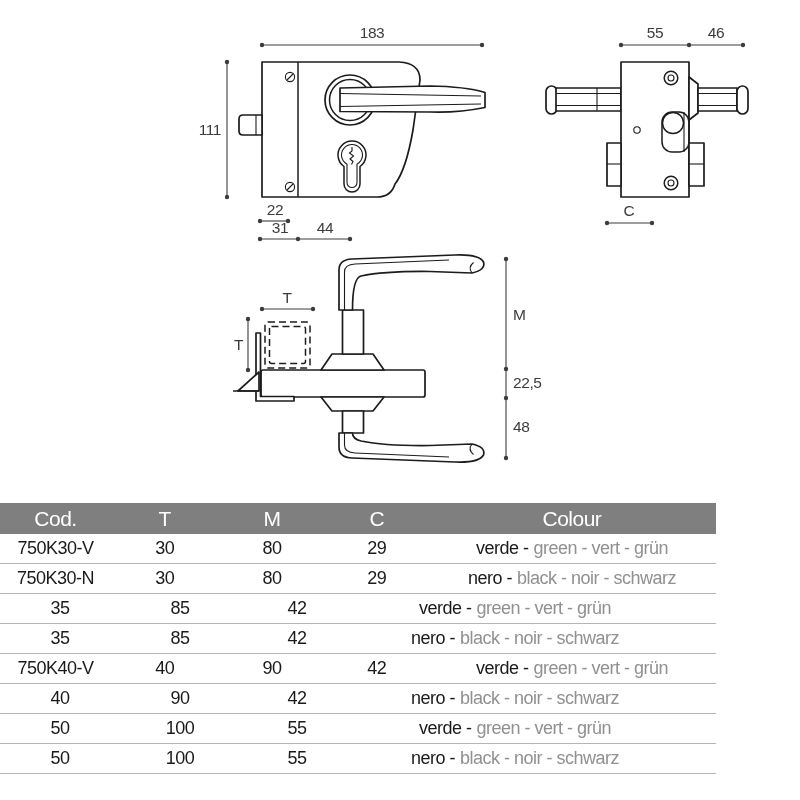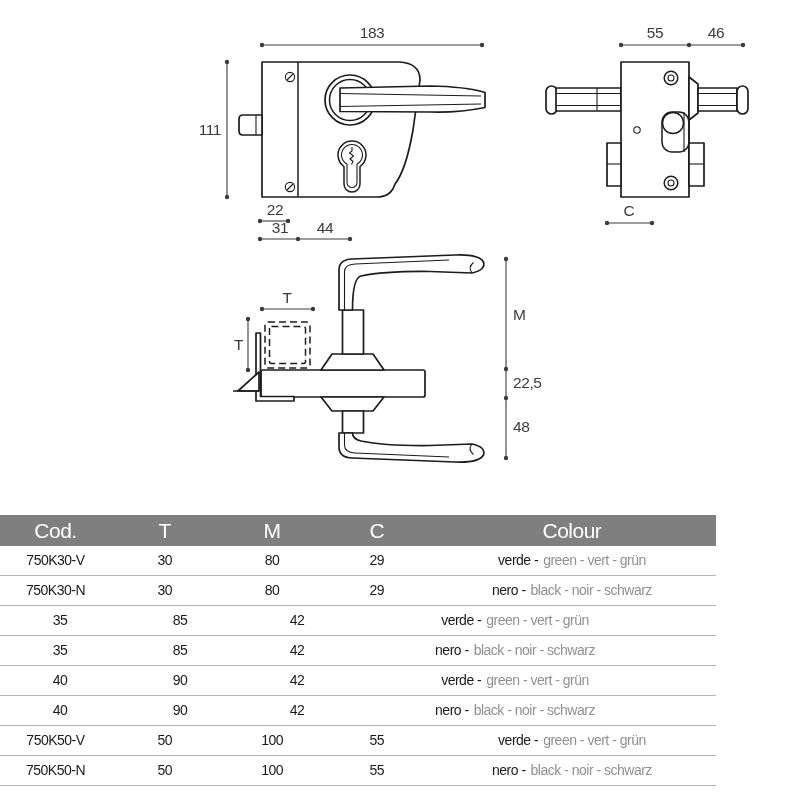--- a/index.html
+++ b/index.html
@@ -13,24 +13,24 @@
   .ol{fill:#fff;stroke:var(--line,#1c1c1c);stroke-width:1.7;stroke-linejoin:round;}
   .ln{fill:none;stroke:var(--line,#1c1c1c);stroke-width:1.5;stroke-linejoin:round;}
   .thin{fill:none;stroke:var(--line,#1c1c1c);stroke-width:1.1;}
   .dash{fill:none;stroke:var(--line,#1c1c1c);stroke-width:1.5;stroke-dasharray:7 4;}
   .dim{fill:none;stroke:var(--dim,#3c3c3c);stroke-width:1.1;}
   .dot{fill:var(--dim,#3c3c3c);}
   .dtext{fill:var(--dim,#3c3c3c);font:15.5px "Liberation Sans",sans-serif;letter-spacing:-0.4px;}
 
   
   .table{position:absolute;left:0;top:503px;width:716px;
-    color:var(--text,#1a1a1a);letter-spacing:-0.5px;margin-top:12px;}
+    color:var(--text,#1a1a1a);letter-spacing:-0.5px;}
   .thead{display:flex;height:31px;line-height:31px;background:var(--header_bg,#7f7f7f);
     color:var(--header_text,#ffffff);font-size:21px;}
-  .trow{display:flex;height:29px;line-height:29px;font-size:14px;
+  .trow{display:flex;height:29px;line-height:29px;font-size:18px;
     border-bottom:1px solid var(--divider,#b5b5b5);}
   .col-cod{width:124px;text-align:center;}
   .col-t{width:120px;text-align:center;}
   .col-m{width:120px;text-align:center;}
   .col-c{width:114px;text-align:center;}
   .col-colour{width:322px;text-align:center;}
   .calt{color:var(--muted,#909090);margin-left:5px;}
 </style>
 </head>
 <body>
@@ -252,39 +252,38 @@
       <div class="col-c">42</div>
       <div class="col-colour"><span class="cmain">verde -</span><span class="calt">green - vert - grün</span></div>
     </div>
     <div class="trow">
       <div class="col-t">35</div>
       <div class="col-m">85</div>
       <div class="col-c">42</div>
       <div class="col-colour"><span class="cmain">nero -</span><span class="calt">black - noir - schwarz</span></div>
     </div>
     <div class="trow">
+      <div class="col-cod">750K40-V</div>
       <div class="col-t">40</div>
       <div class="col-m">90</div>
       <div class="col-c">42</div>
       <div class="col-colour"><span class="cmain">verde -</span><span class="calt">green - vert - grün</span></div>
     </div>
     <div class="trow">
       <div class="col-t">40</div>
       <div class="col-m">90</div>
       <div class="col-c">42</div>
       <div class="col-colour"><span class="cmain">nero -</span><span class="calt">black - noir - schwarz</span></div>
     </div>
     <div class="trow">
-      <div class="col-cod">750K50-V</div>
       <div class="col-t">50</div>
       <div class="col-m">100</div>
       <div class="col-c">55</div>
       <div class="col-colour"><span class="cmain">verde -</span><span class="calt">green - vert - grün</span></div>
     </div>
     <div class="trow">
-      <div class="col-cod">750K50-N</div>
       <div class="col-t">50</div>
       <div class="col-m">100</div>
       <div class="col-c">55</div>
       <div class="col-colour"><span class="cmain">nero -</span><span class="calt">black - noir - schwarz</span></div>
     </div>
   </div>
 </div>
 
 </body></html>

